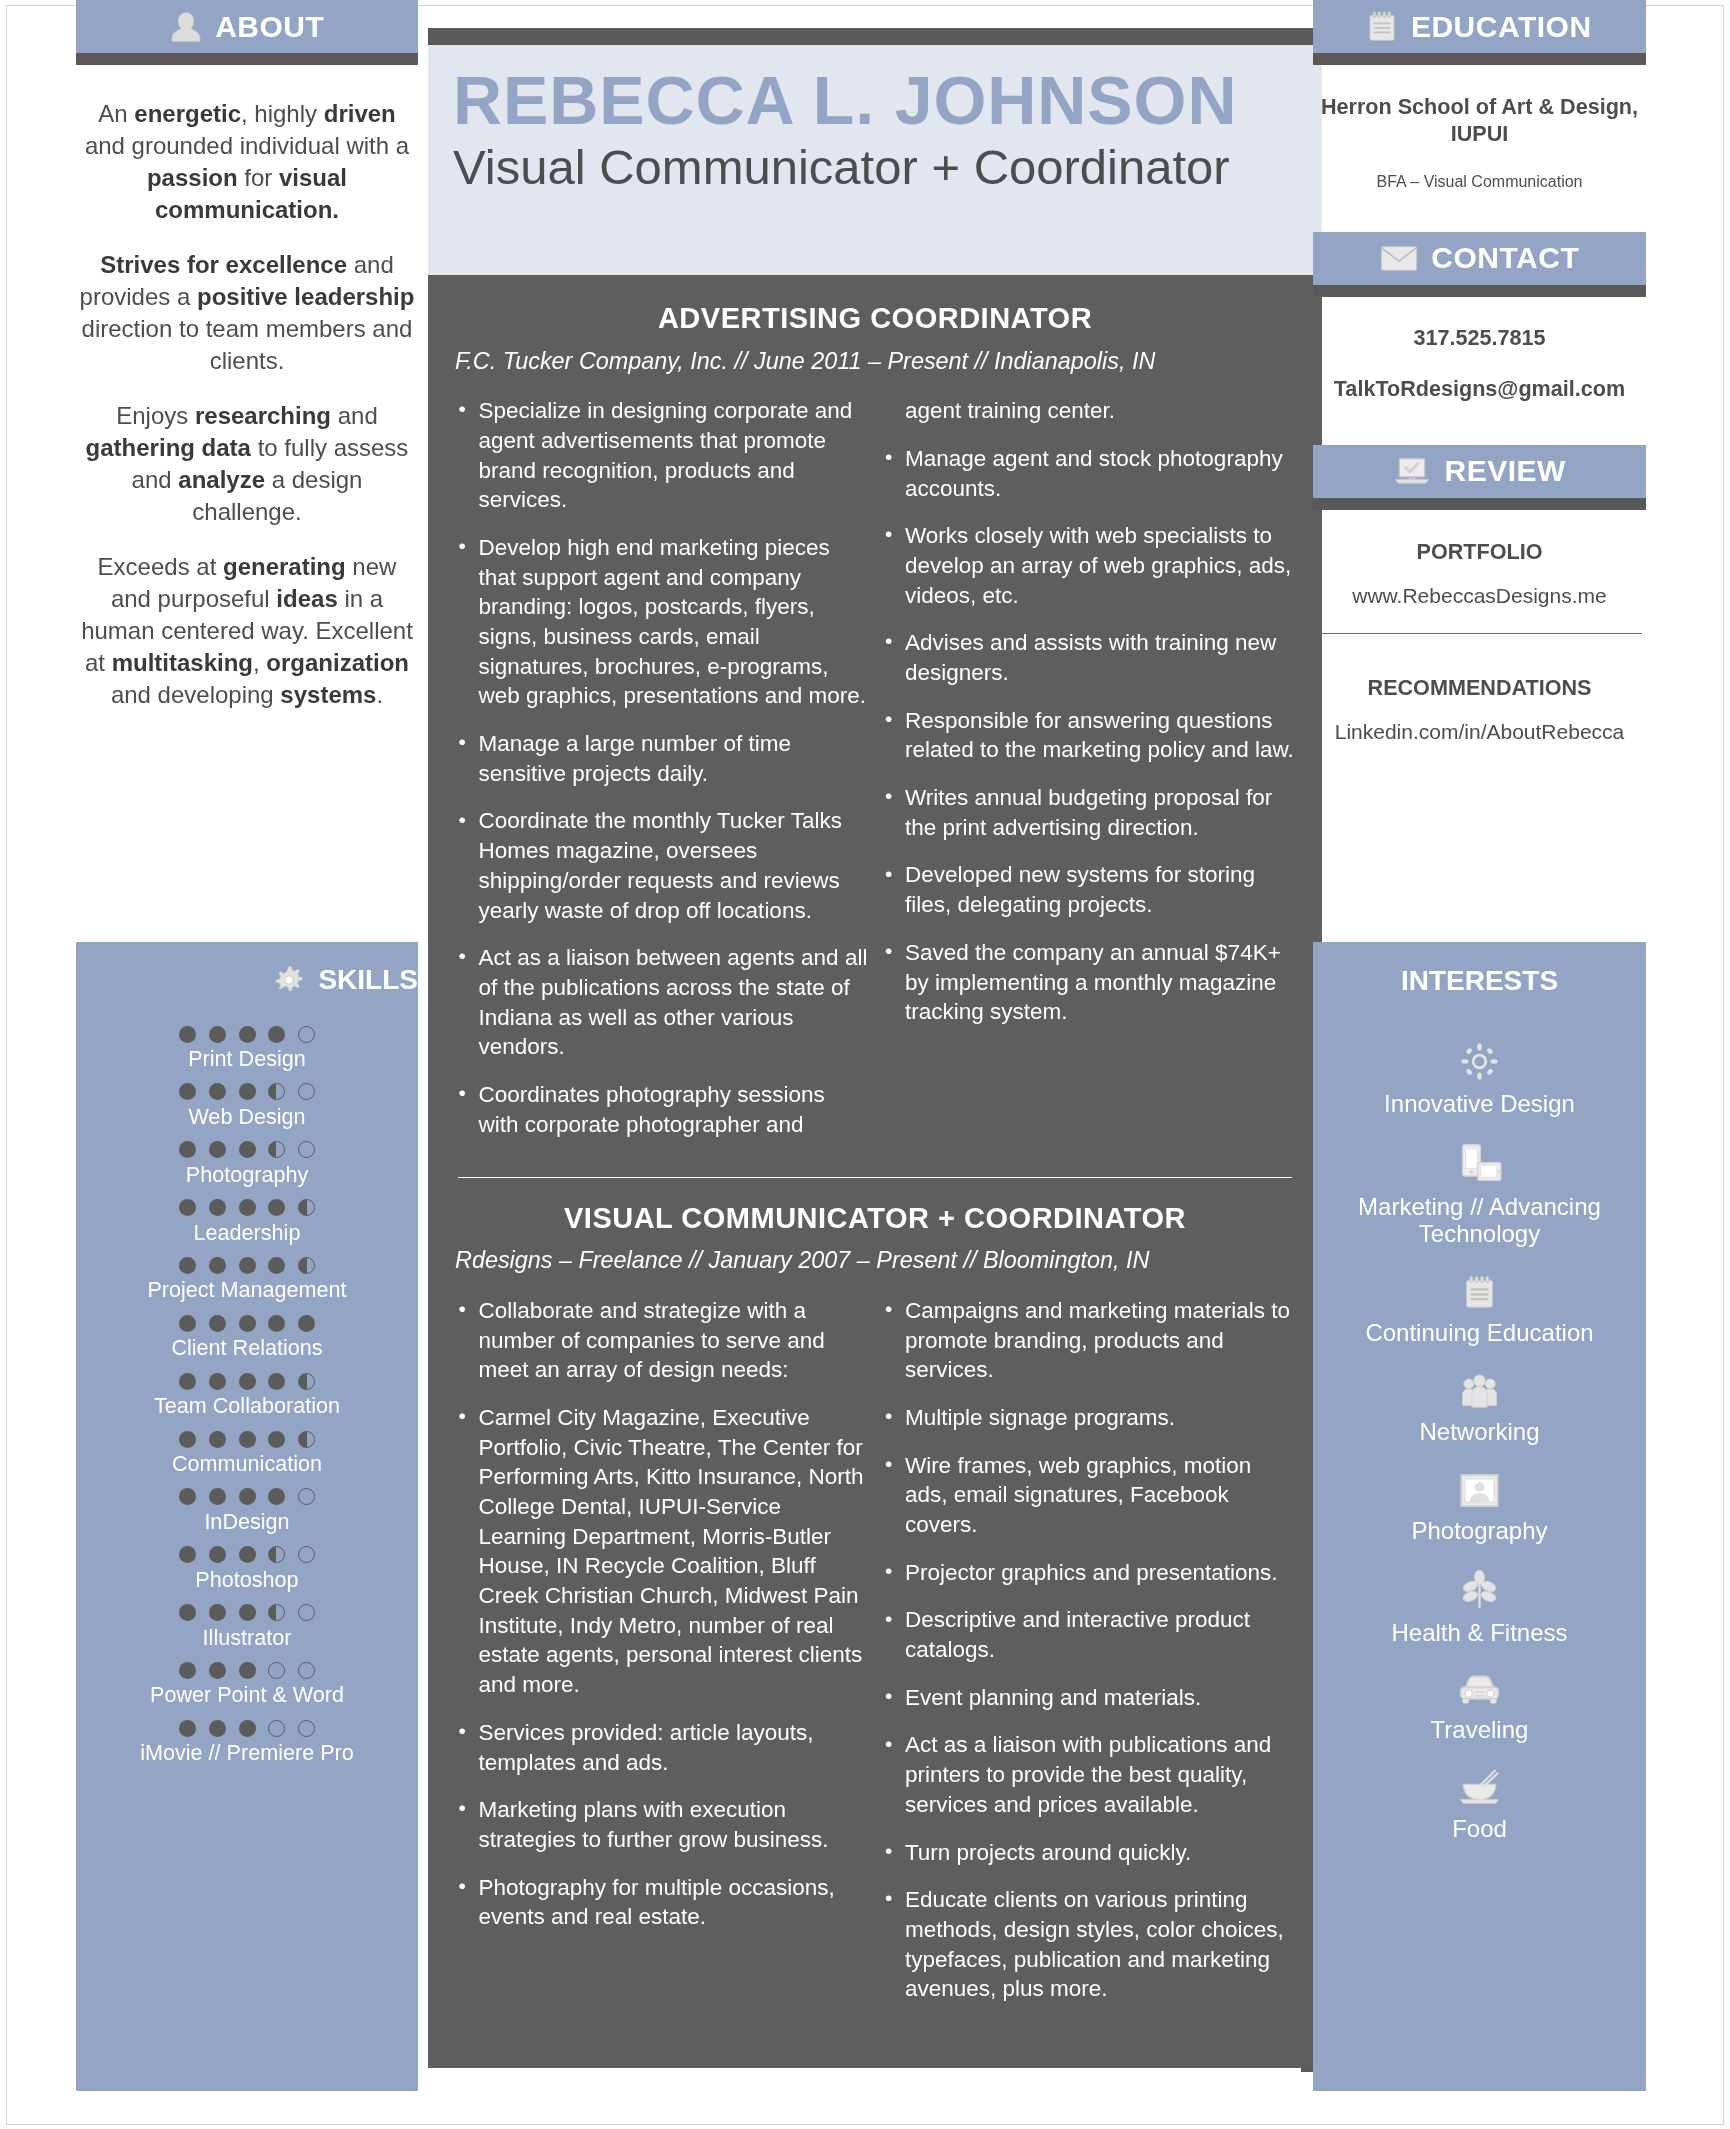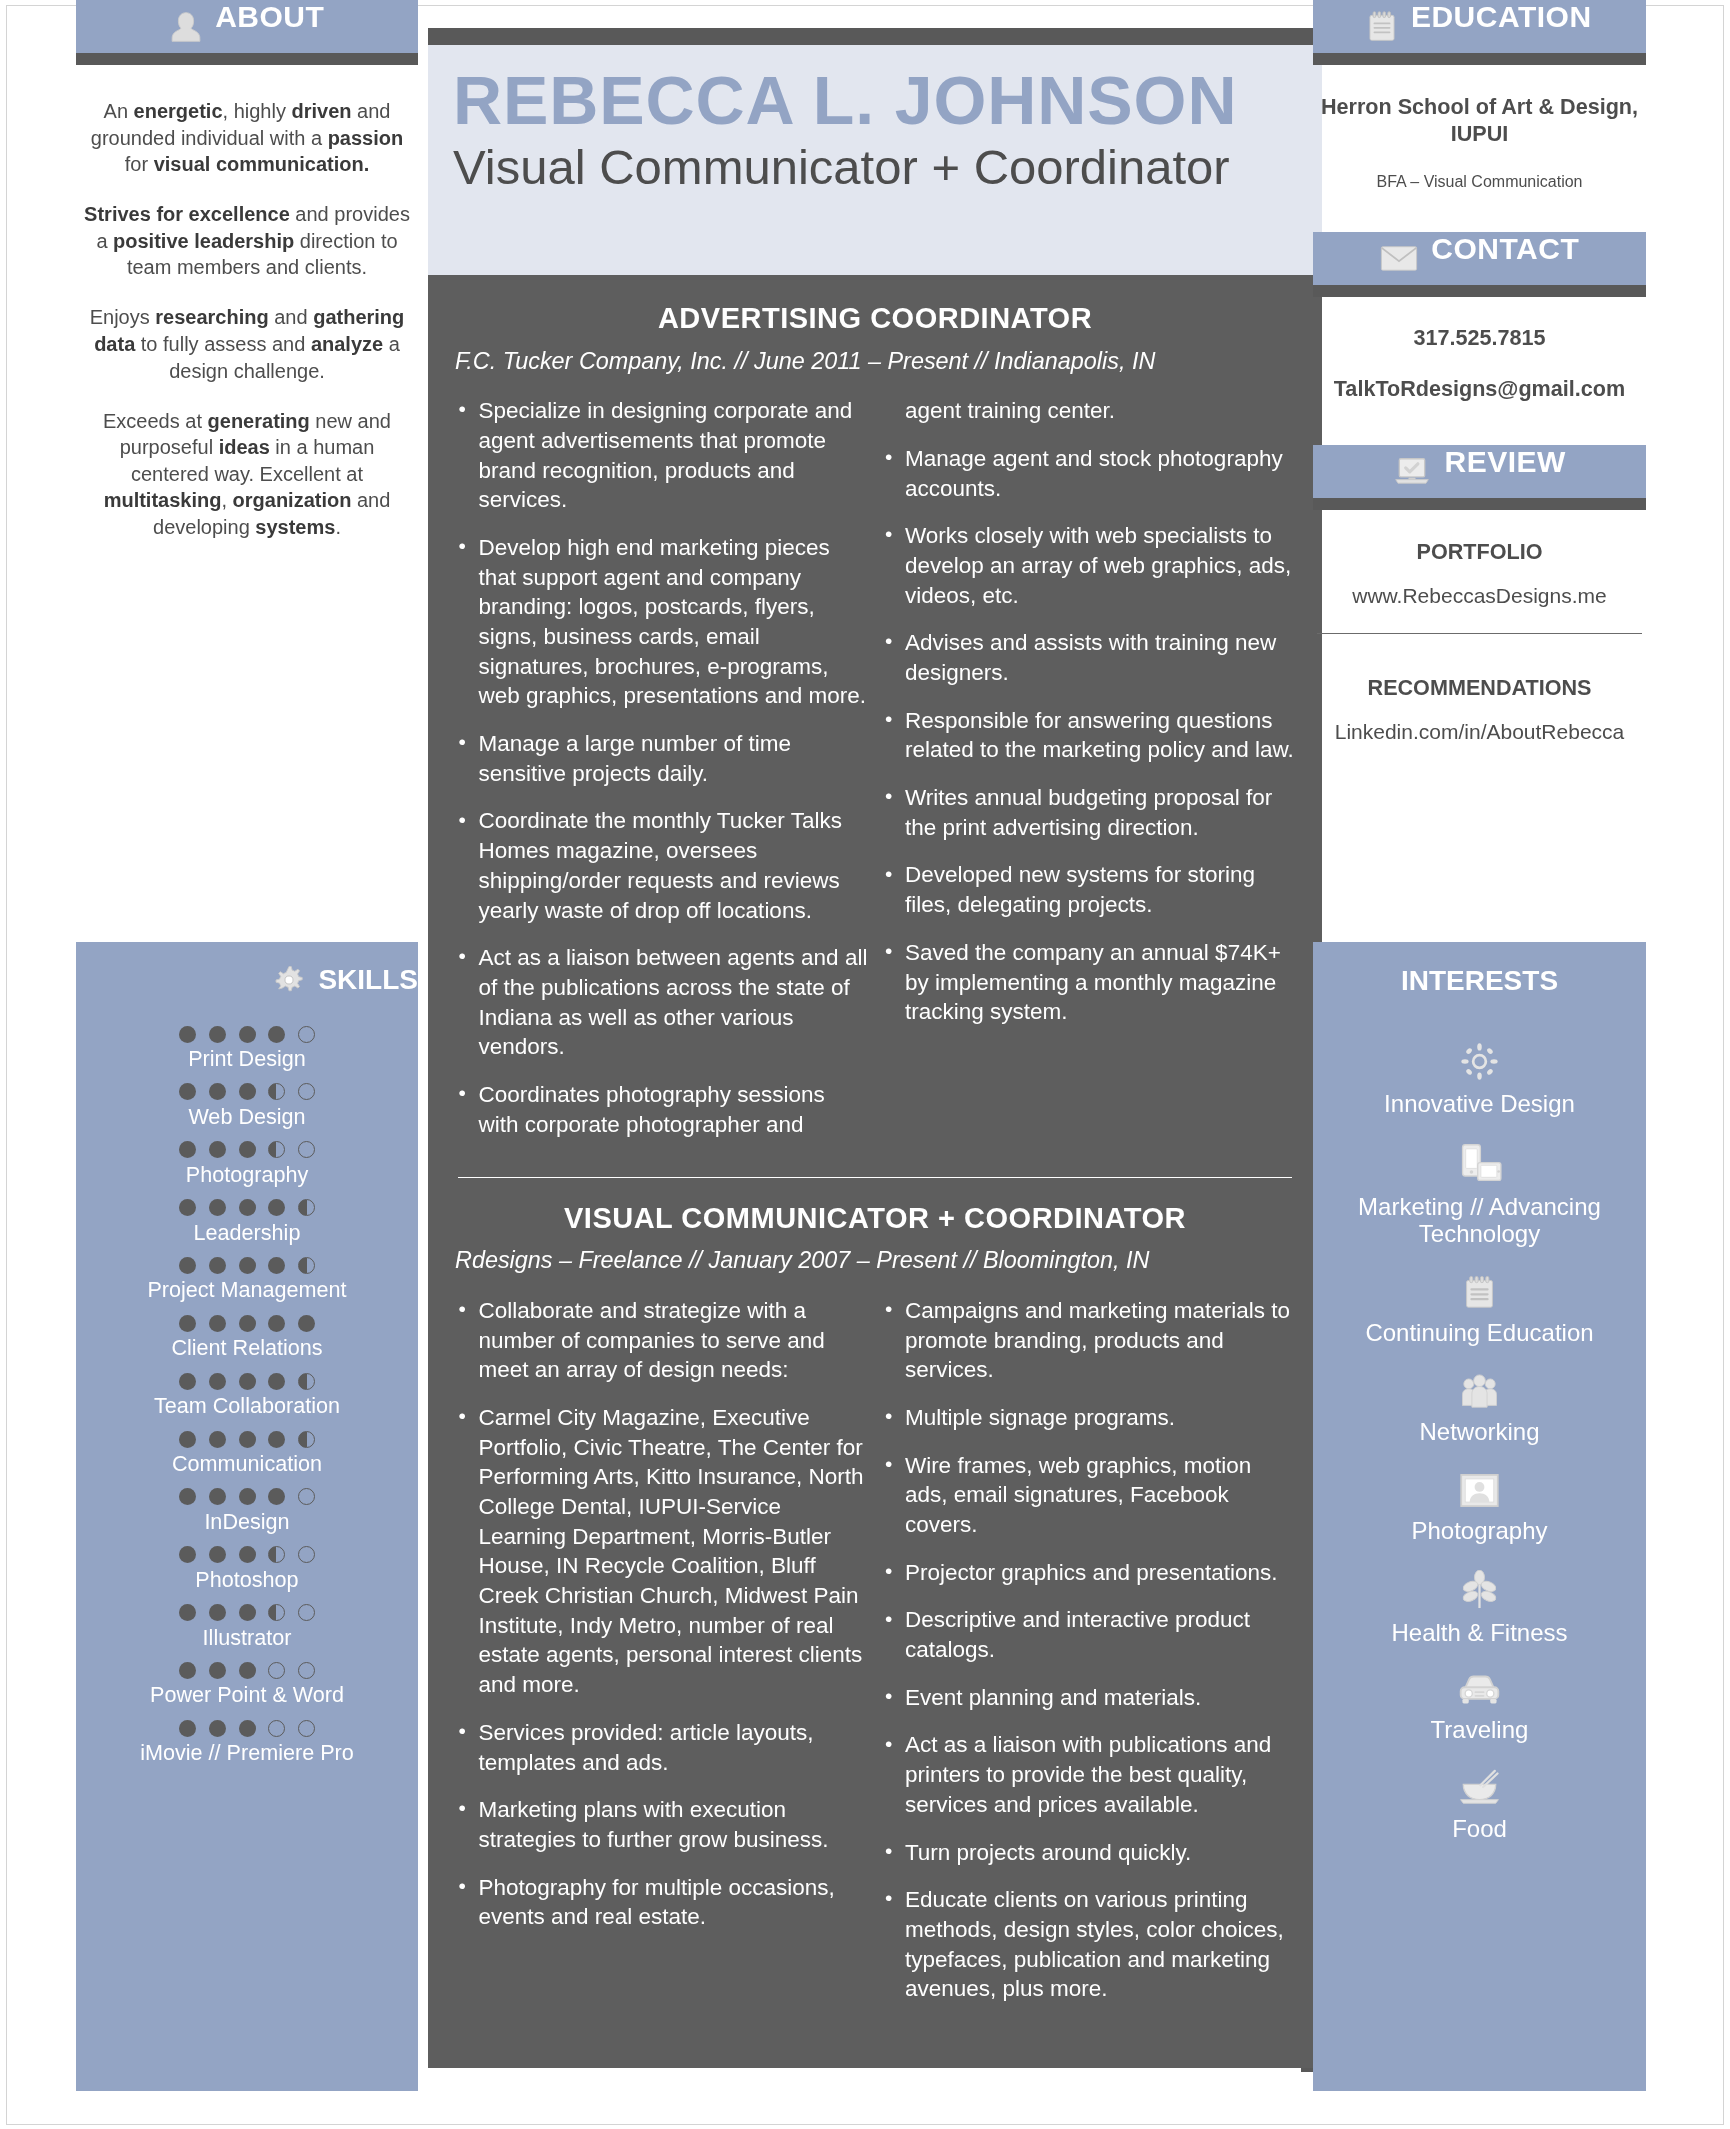--- a/index.html
+++ b/index.html
@@ -28,20 +28,21 @@
     position: absolute;
     left: 76px;
     top: 0;
     width: 342px;
   }
   .section-bar {
     position: relative;
     background: #93a4c4;
     height: 53px;
     display: flex;
+    align-items: center;
     justify-content: center;
     gap: 13.5px;
   }
   .section-bar::after {
     content: "";
     position: absolute;
     left: 0; right: 0;
     top: 53px;
     height: 11.7px;
     background: #595959;
@@ -51,21 +52,21 @@
     font-size: 30px;
     font-weight: bold;
     letter-spacing: 0.5px;
   }
   .bar-icon { display: flex; align-items: center; }
 
   .about-body {
     padding: 45px 2.7px 0 2.7px;
     text-align: center;
     color: #4d4d4d;
-    font-size: 20px;
+    font-size: 24px;
     line-height: 1.33;
   }
   .about-body p { margin-bottom: 23.4px; }
   .about-body b { font-weight: bold; color: #3a3a3a; }
 
   
   .skills-panel {
     position: absolute;
     left: 76px;
     top: 942px;

